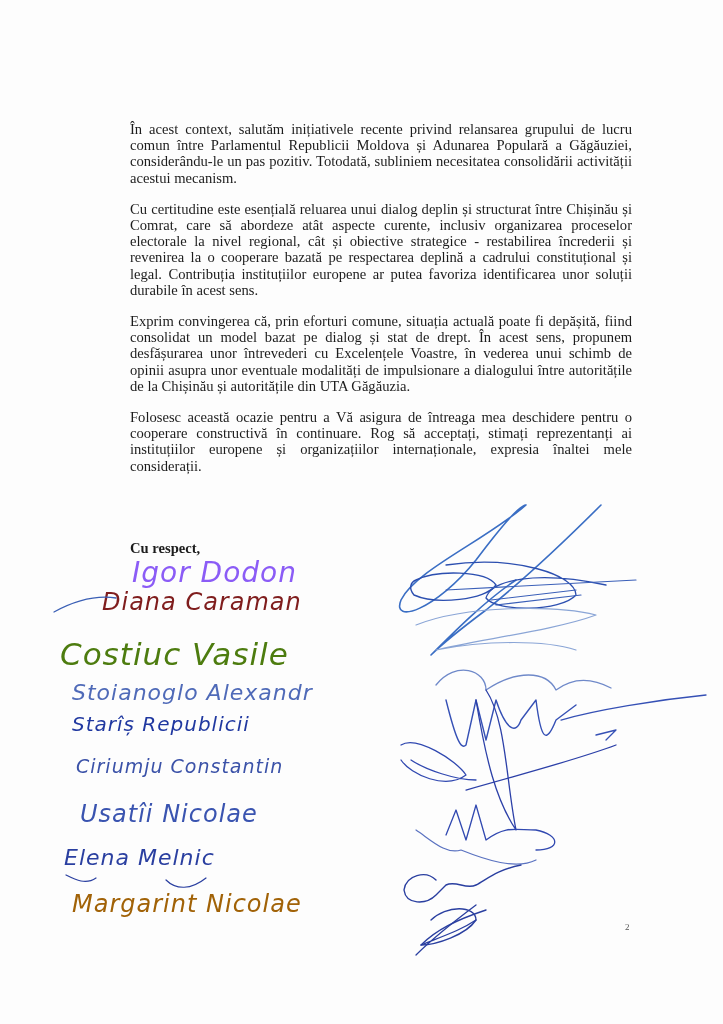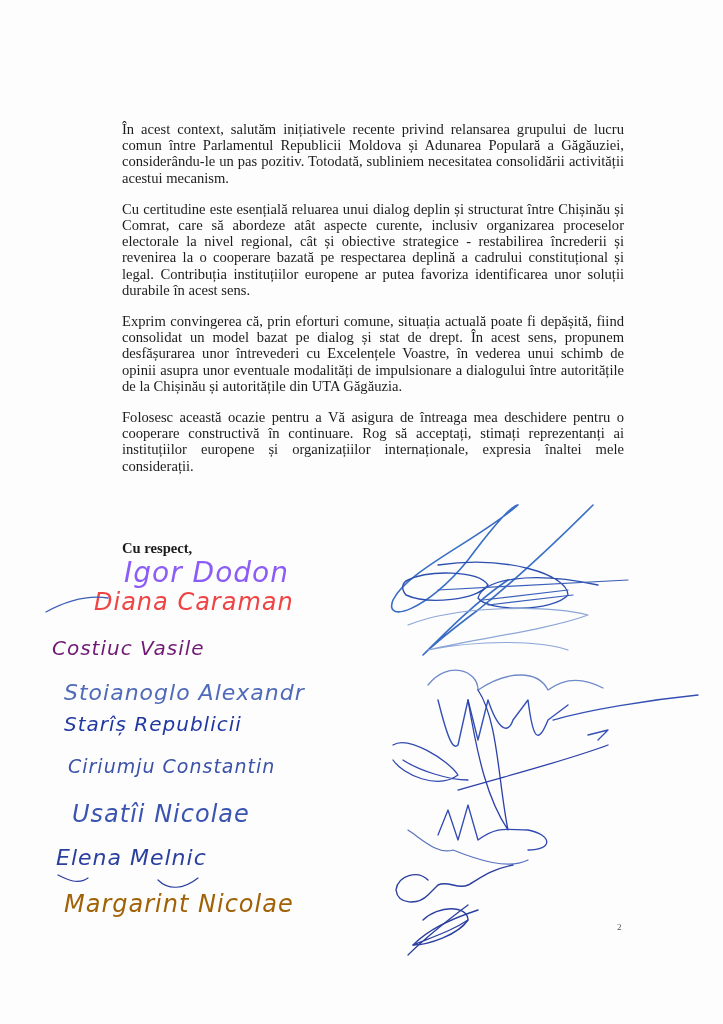--- a/index.html
+++ b/index.html
@@ -1,17 +1,17 @@
 <!DOCTYPE html>
 <html><head>
 <meta charset="utf-8">
 <style>
   html, body { margin: 0; padding: 0; background: #ffffff; }
   body { width: 723px; height: 1024px; position: relative; overflow: hidden; background: #fdfdfd; }
-  .page { position: absolute; left: 8px; top: 0; width: 615px; height: 1024px; }
+  .page { position: absolute; left: 16px; top: 0; width: 615px; height: 1024px; }
   .body-text {
     position: absolute; left: 114px; top: 121px; width: 502px;
     font-family: "Liberation Serif", serif; font-size: 14.6px; line-height: 16.2px; color: #1c1c1c;
   }
   .para { margin: 0 0 15px 0; text-align: justify; text-align-last: left; }
   .para.p2 { }
   .closing {
     position: absolute; left: 114px; top: 540px;
     font-family: "Liberation Serif", serif; font-size: 14.6px; font-weight: bold; color: #1c1c1c;
   }
@@ -33,22 +33,22 @@
   <div class="body-text">
     <p class="para">În acest context, salutăm inițiativele recente privind relansarea grupului de lucru comun între Parlamentul Republicii Moldova și Adunarea Populară a Găgăuziei, considerându-le un pas pozitiv. Totodată, subliniem necesitatea consolidării activității acestui mecanism.</p>
     <p class="para p2">Cu certitudine este esențială reluarea unui dialog deplin și structurat între Chișinău și Comrat, care să abordeze atât aspecte curente, inclusiv organizarea proceselor electorale la nivel regional, cât și obiective strategice - restabilirea încrederii și revenirea la o cooperare bazată pe respectarea deplină a cadrului constituțional și legal. Contribuția instituțiilor europene ar putea favoriza identificarea unor soluții durabile în acest sens.</p>
     <p class="para">Exprim convingerea că, prin eforturi comune, situația actuală poate fi depășită, fiind consolidat un model bazat pe dialog și stat de drept. În acest sens, propunem desfășurarea unor întrevederi cu Excelențele Voastre, în vederea unui schimb de opinii asupra unor eventuale modalități de impulsionare a dialogului între autoritățile de la Chișinău și autoritățile din UTA Găgăuzia.</p>
     <p class="para">Folosesc această ocazie pentru a Vă asigura de întreaga mea deschidere pentru o cooperare constructivă în continuare. Rog să acceptați, stimați reprezentanți ai instituțiilor europene și organizațiilor internaționale, expresia înaltei mele considerații.</p>
   </div>
 
   <div class="closing">Cu respect,</div>
 
   <div class="sig-name" style="left:116px; top:556px; font-size:28px; color:#8b5cf6;text-align:right;">Igor Dodon</div>
-  <div class="sig-name" style="left:86px; top:588px; font-size:24px; color:#ef4444;">Diana Caraman</div>
-  <div class="sig-name" style="left:44px; top:636px; font-size:20px; color:#701a75;">Costiuc Vasile</div>
+  <div class="sig-name" style="left:86px; top:588px; font-size:24px; color:#7f1d1d;">Diana Caraman</div>
+  <div class="sig-name" style="left:44px; top:636px; font-size:31px; color:#4d7c0f;">Costiuc Vasile</div>
   <div class="sig-name" style="left:56px; top:680px; font-size:22px; color:#4f6ab8;">Stoianoglo Alexandr</div>
   <div class="sig-name" style="left:56px; top:712px; font-size:20px; color:#2038a0;">Starîș Republicii</div>
   <div class="sig-name" style="left:60px; top:755px; font-size:19px; color:#3b52a8;">Ciriumju Constantin</div>
   <div class="sig-name" style="left:64px; top:800px; font-size:24px; color:#3a54b0;">Usatîi Nicolae</div>
   <div class="sig-name" style="left:48px; top:845px; font-size:22px; color:#2a3fa0;">Elena Melnic</div>
   <div class="sig-name" style="left:56px; top:890px; font-size:24px; color:#a16207;">Margarint Nicolae</div>
 
   <svg class="scribbles" width="723" height="1024" viewBox="0 0 723 1024">
     <g fill="none" stroke-linecap="round" stroke-linejoin="round">
 

